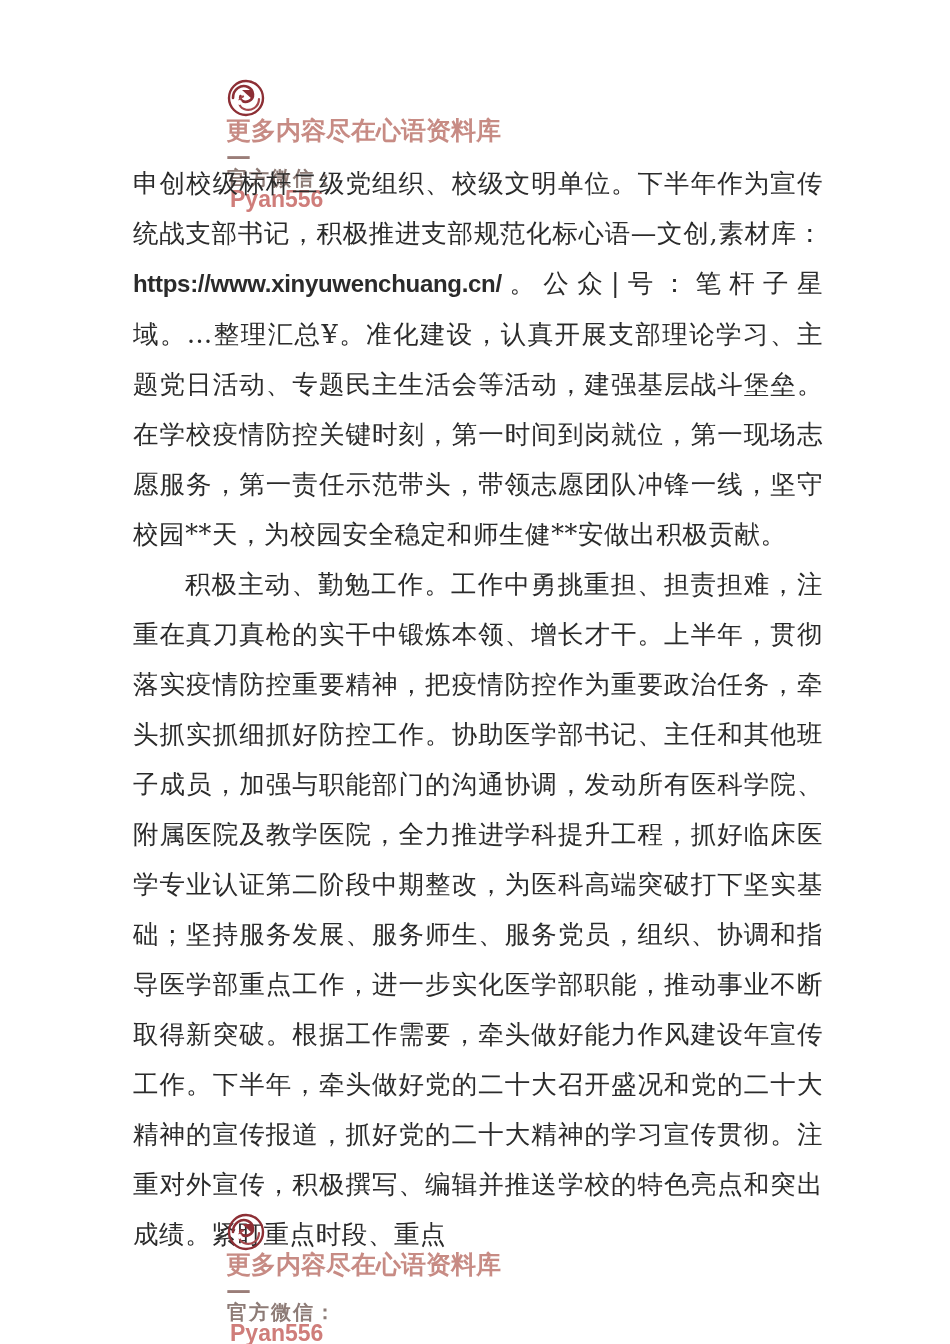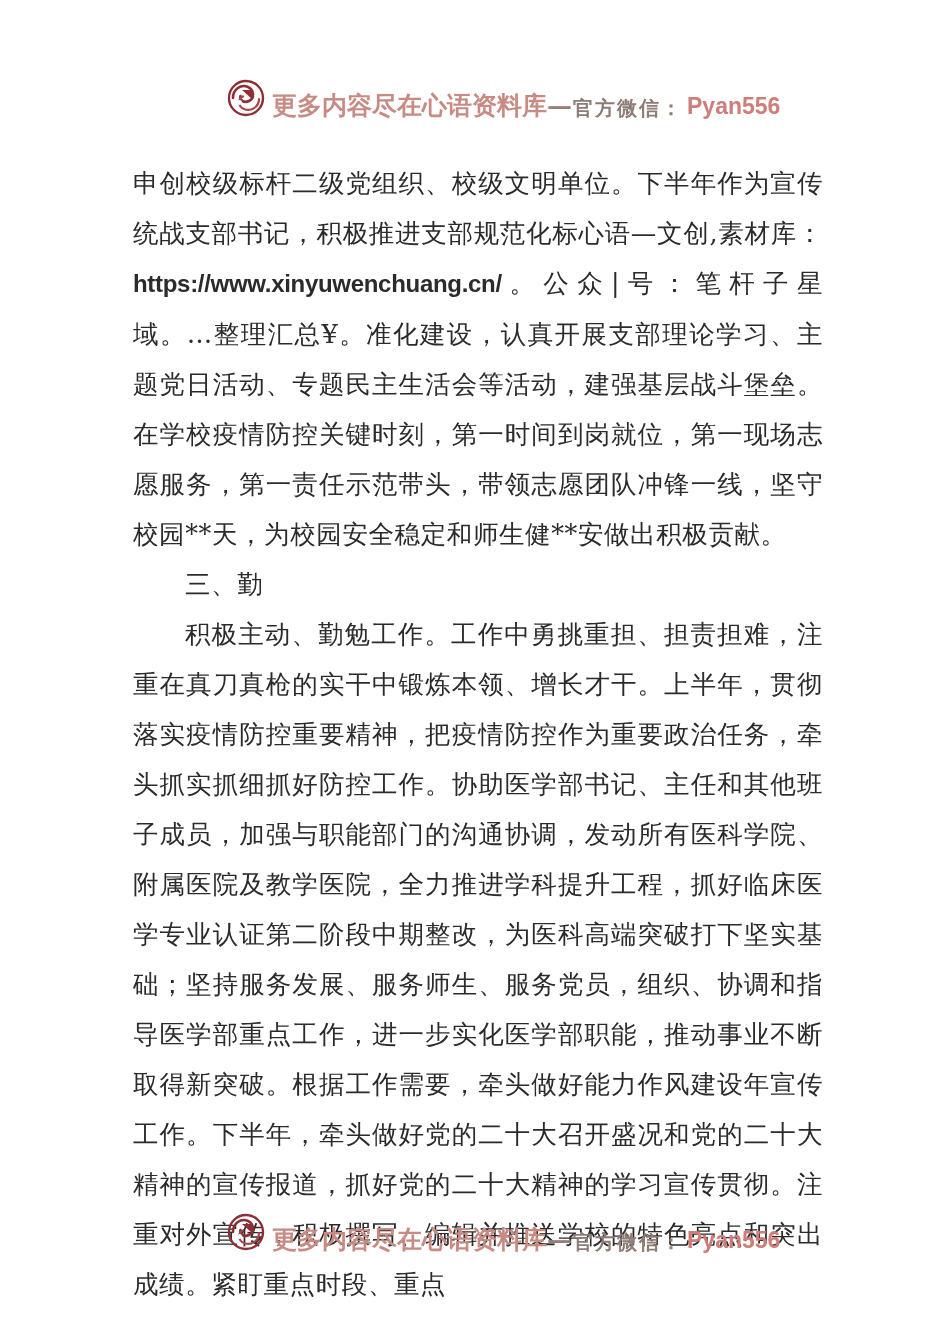--- a/index.html
+++ b/index.html
@@ -22,25 +22,26 @@
     height: 1344px;
     background: #ffffff;
   }
 
   
   .watermark {
     position: absolute;
     left: 0;
     width: 882px;
     display: flex;
-    align-items: flex-end;
+    align-items: flex-start;
     justify-content: flex-start;
     padding-left: 226px;
     box-sizing: border-box;
     white-space: nowrap;
+    flex-direction: column;
   }
   .watermark-top { top: 78px; }
   .watermark-bottom { top: 1212px; }
 
   .wm-logo {
     width: 40px;
     height: 40px;
     flex: 0 0 40px;
     position: relative;
     margin-right: 6px;
@@ -138,21 +139,20 @@
     <span class="wm-main">更多内容尽在心语资料库</span>
     <span class="wm-dash">—</span>
     <span class="wm-sub">官方微信：</span>
     <span class="wm-id">Pyan556</span>
   </div>
 
   <div class="doc-body">
 
     <p class="para"><span class="inline-run">申创校级标杆二级党组织、校级文明单位。下半年作为宣传统战支部书记，积极推进支部规范化标心语—文创,素材库：</span><span class="url-run">https://www.xinyuwenchuang.cn/</span><span class="inline-run">。公众|号：笔杆子星域。…整理汇总¥。准化建设，认真开展支部理论学习、主题党日活动、专题民主生活会等活动，建强基层战斗堡垒。在学校疫情防控关键时刻，第一时间到岗就位，第一现场志愿服务，第一责任示范带头，带领志愿团队冲锋一线，坚守校园**天，为校园安全稳定和师生健**安做出积极贡献。</span></p>
 
-    <p class="heading">三、勤</p>
 
     <p class="para indent">积极主动、勤勉工作。工作中勇挑重担、担责担难，注重在真刀真枪的实干中锻炼本领、增长才干。上半年，贯彻落实疫情防控重要精神，把疫情防控作为重要政治任务，牵头抓实抓细抓好防控工作。协助医学部书记、主任和其他班子成员，加强与职能部门的沟通协调，发动所有医科学院、附属医院及教学医院，全力推进学科提升工程，抓好临床医学专业认证第二阶段中期整改，为医科高端突破打下坚实基础；坚持服务发展、服务师生、服务党员，组织、协调和指导医学部重点工作，进一步实化医学部职能，推动事业不断取得新突破。根据工作需要，牵头做好能力作风建设年宣传工作。下半年，牵头做好党的二十大召开盛况和党的二十大精神的宣传报道，抓好党的二十大精神的学习宣传贯彻。注重对外宣传，积极撰写、编辑并推送学校的特色亮点和突出成绩。紧盯重点时段、重点</p>
 
   </div>
 
   <div class="watermark watermark-bottom">
     <span class="wm-logo">
       <svg width="40" height="40" viewBox="0 0 40 40" aria-hidden="true">
         <circle cx="20" cy="20" r="17" fill="none" stroke="#8d2f35" stroke-width="2.4"></circle>
         <path d="M7 20 C7 11, 15 6, 22 9 C28 12, 29 20, 23 23 C18 25.5, 13 22, 14.5 18" fill="none" stroke="#8d2f35" stroke-width="2.6" stroke-linecap="round"></path>

